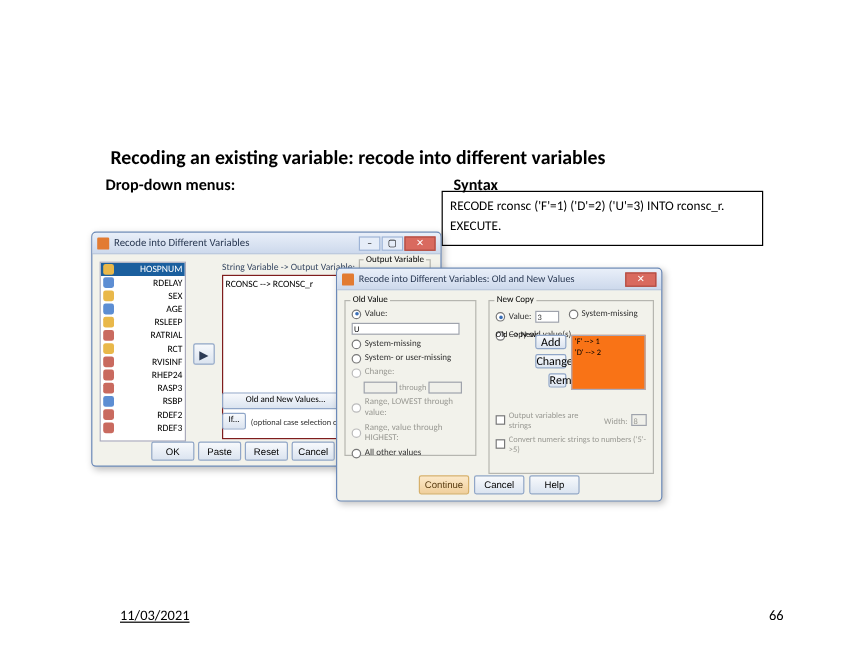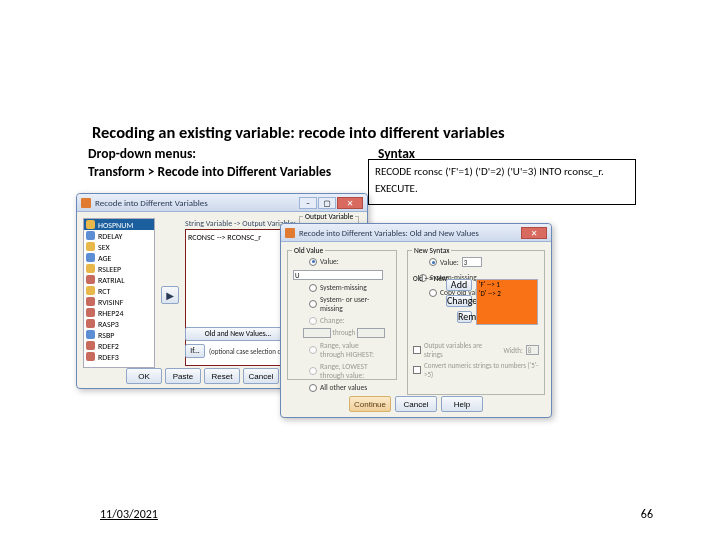--- a/index.html
+++ b/index.html
@@ -22,21 +22,21 @@
   .dlg1 .titlebar { height:18px; background:linear-gradient(#e9eff9,#cdd9ec); border-bottom:1px solid #9db3d6; display:flex; align-items:center; padding:0 4px; border-radius:4px 4px 0 0; }
   .dlg1 .titlebar .icon { width:10px; height:10px; background:#e27b32; margin-right:4px; border-radius:1px; }
   .dlg1 .titlebar .ttxt { font-size:9px; color:#2b3a54; }
   .dlg-ctrls { margin-left:auto; display:flex; gap:1px; }
   .dlg-ctrls span { width:18px; height:12px; background:#e6edf8; border:1px solid #9db3d6; font-size:8px; text-align:center; line-height:10px; }
   .dlg-ctrls .close { width:26px; background:#d96a5f; color:#fff; border-color:#b04c43; }
 
   .dlg1-body { position:relative; height:calc(100% - 18px); }
   .varlist { position:absolute; left:6px; top:6px; width:72px; height:150px; background:#fff; border:1px solid #aab; overflow:hidden; }
   .varlist .sel { background:#1b5f9e; }
-  .varlist .row { display:flex; align-items:center; height:11px; padding:0 2px; }
+  .varlist .row { display:flex; align-items:center; height:11px; padding:0 2px;justify-content:space-between; }
   .varlist .row .ic { width:9px; height:9px; border-radius:2px; margin-right:3px; flex:none; }
   .ic-y { background:#e9b84a; } .ic-b { background:#5d8ed3; } .ic-r { background:#c96a5f; }
   .varlist .row span { font-size:8px; color:#000; white-space:nowrap; }
   .varlist .sel span { color:#fff; }
 
   .dlg1 .section-lbl { position:absolute; font-size:8px; color:#3a4a64; }
   .mapbox { position:absolute; left:108px; top:17px; width:106px; height:137px; background:#fff; border:1px solid #7f1d1d; padding:2px; }
   .mapbox div { font-size:8px; }
   .arrowbtn { position:absolute; left:84px; top:74px; width:18px; height:18px; background:linear-gradient(#f7f9fc,#dbe4f0); border:1px solid #90a6c8; border-radius:2px; display:flex; align-items:center; justify-content:center; font-size:10px; color:#2b3a54; }
 
@@ -58,21 +58,21 @@
   .dlg2 { position:absolute; left:280px; top:223px; width:272px; height:195px; background:#f2f2eb; border:1px solid #6b89b8; border-radius:4px; box-shadow:2px 2px 6px rgba(0,0,0,0.25); font-size:8px; }
   .dlg2 .titlebar { height:18px; background:linear-gradient(#e9eff9,#cdd9ec); border-bottom:1px solid #9db3d6; display:flex; align-items:center; padding:0 4px; border-radius:4px 4px 0 0; }
   .dlg2 .titlebar .icon { width:10px; height:10px; background:#e27b32; margin-right:4px; border-radius:1px; }
   .dlg2 .titlebar .ttxt { font-size:8.5px; color:#2b3a54; }
   .dlg2-body { position:relative; height:calc(100% - 18px); padding:6px; }
   .col { position:absolute; border:1px solid #b6b6b0; padding:3px 5px 5px 5px; }
   .col .glabel { position:absolute; top:-5px; left:4px; background:#f2f2eb; font-size:7.5px; padding:0 2px; }
   .col-left { left:6px; top:8px; width:110px; height:130px; }
   .col-right { left:126px; top:8px; width:138px; height:145px; }
 
-  .radio-row { display:flex; align-items:center; gap:3px; margin:3px 16px; font-size:7.5px; color:#333; }
+  .radio-row { display:flex; align-items:center; gap:3px; margin:3px 0; font-size:7.5px; color:#333; }
   .radio-row .r { width:8px; height:8px; border:1px solid #777; border-radius:50%; display:inline-flex; align-items:center; justify-content:center; background:#fff; flex:none; }
   .radio-row .r.on::after { content:""; width:3px; height:3px; background:#3a6fb7; border-radius:50%; }
   .radio-row.dis { color:#9a9a94; } .radio-row.dis .r { border-color:#bbb; }
   .txtin { display:inline-block; width:30px; height:10px; border:1px solid #9fa3ac; background:#fff; vertical-align:middle; font-size:7px; padding:0 1px; text-align:left; }
   .chk-row { display:flex; align-items:center; gap:3px; margin:2px 0; font-size:7px; color:#333; }
   .chk-row.dis { color:#9a9a94; }
   .chk { width:8px; height:8px; border:1px solid #777; background:#fff; flex:none; }
   .maplist2 { position:absolute; right:6px; top:28px; width:62px; height:46px; background:#f97316; border:1px solid #aab; font-size:7px; padding:1px 2px; line-height:1.25; }
   .addbtn { position:absolute; right:72px; top:28px; width:26px; height:12px; background:linear-gradient(#f7f9fc,#dbe4f0); border:1px solid #90a6c8; border-radius:2px; font-size:10px; text-align:center; line-height:10px; }
   .chbtn { position:absolute; right:72px; top:44px; width:26px; height:12px; }
@@ -82,21 +82,20 @@
   .dlg2-btns { position:absolute; left:0; right:0; bottom:5px; display:flex; justify-content:center; gap:4px; }
   .dlg2-btns button { width:42px; height:16px; font-size:8px; background:linear-gradient(#f7f9fc,#dbe4f0); border:1px solid #90a6c8; border-radius:2px; }
   .dlg2-btns .cont { background:linear-gradient(#fce9c9,#f0cf9c); color:#5a3d12; border-color:#d7b06a; }
 </style>
 </head>
 <body>
 <div class="slide">
 
 <div class="heading">Recoding an existing variable: recode into different variables</div>
 <div class="subhead-left">Drop-down menus:</div>
-<div class="breadcrumb">Transform &gt; Recode into Different Variables</div>
 <div class="subhead-right">Syntax</div>
 
 <div class="syntax-box">
   <div>RECODE rconsc ('F'=1) ('D'=2) ('U'=3) INTO rconsc_r.</div>
   <div>EXECUTE.</div>
 </div>
 
 <div class="dlg1">
   <div class="titlebar">
     <span class="icon"></span>
@@ -219,34 +218,34 @@
             <span class="r"></span>
             <span>System- or user-missing</span>
           </div>
       <div class="radio-row dis">
             <span class="r"></span>
             <span>Change:</span>
           </div>
       <div style="padding-left:10px;font-size:7px;color:#9a9a94;"><span class="txtin" style="width:28px;background:#f0f0ea;"></span> <span>through</span> <span class="txtin" style="width:28px;background:#f0f0ea;"></span></div>
       <div class="radio-row dis">
             <span class="r"></span>
+            <span>Range, LOWEST through value:</span>
+          </div>
+      <div class="radio-row dis">
+            <span class="r"></span>
             <span>Range, value through HIGHEST:</span>
           </div>
-      <div class="radio-row dis">
-            <span class="r"></span>
-            <span>Range, LOWEST through value:</span>
-          </div>
       <div class="radio-row">
             <span class="r"></span>
             <span>All other values</span>
           </div>
     </div>
 
     <div class="col col-right">
-      <span class="glabel">New Syntax</span>
+      <span class="glabel">New Copy</span>
       <div class="top-radios">
         <div class="radio-row" style="display:inline-flex;">
               <span class="r on"></span>
               <span>Value:</span> 
               <span class="txtin" style="width:20px;">3</span>
             </div>
         <div class="radio-row" style="display:inline-flex;margin-left:6px;">
               <span class="r"></span>
               <span>System-missing</span>
             </div>

